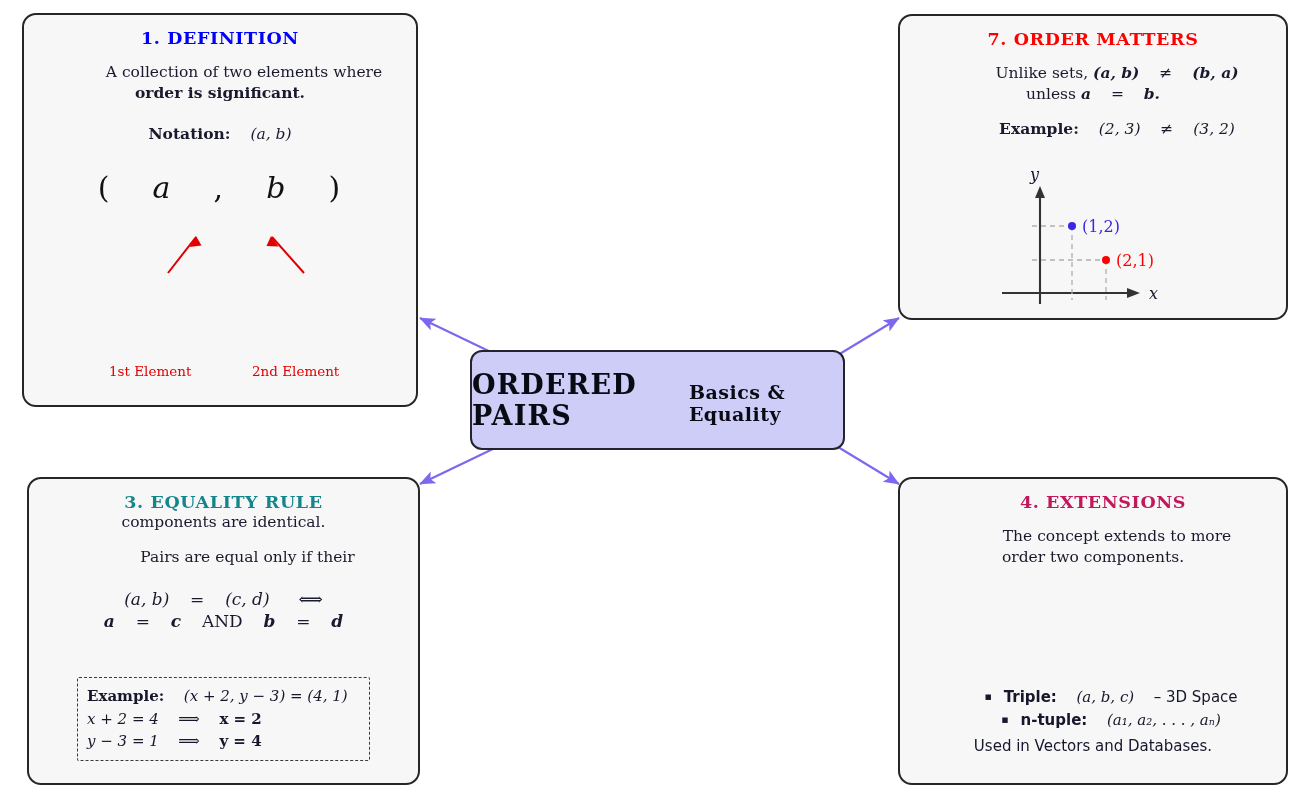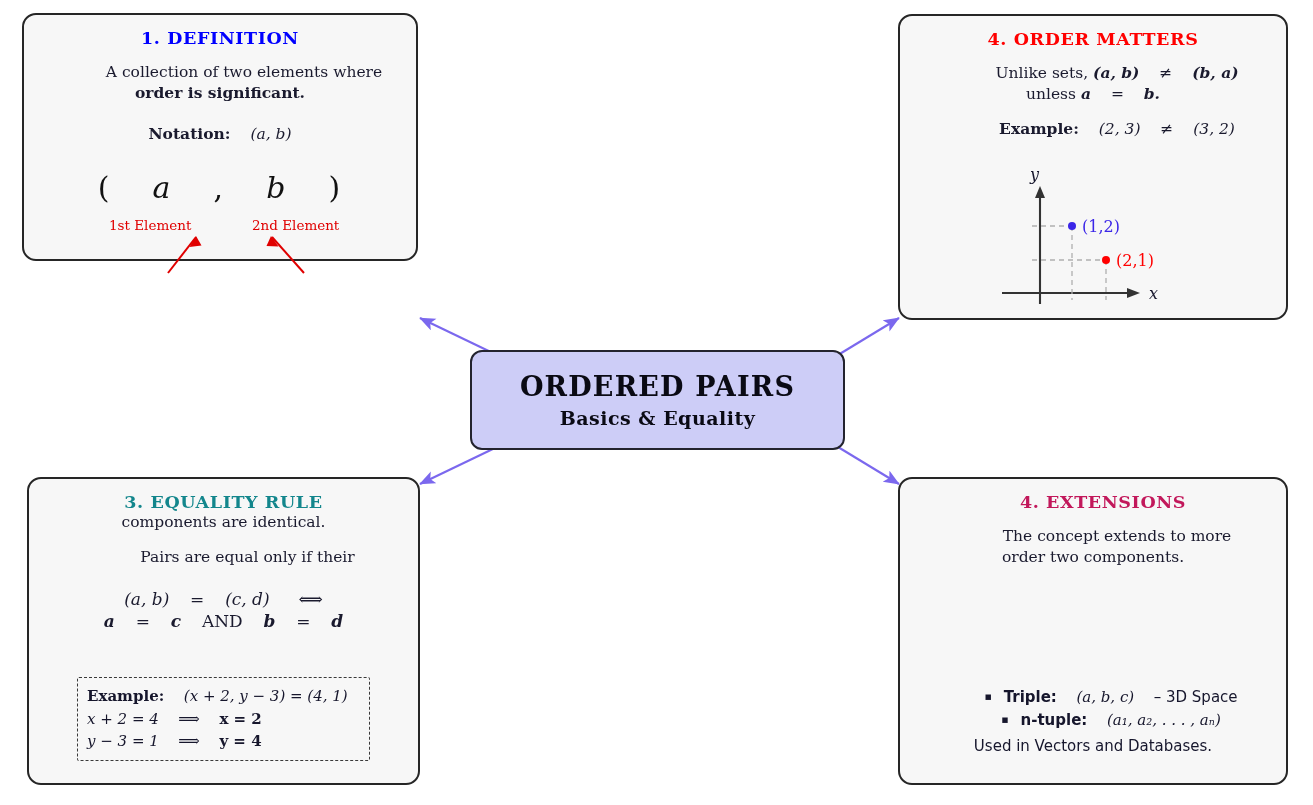--- a/index.html
+++ b/index.html
@@ -52,21 +52,21 @@
   .annot1{position:absolute;left:85px;bottom:26px;color:#e00000;font-size:13.5px;}
   .annot2{position:absolute;left:228px;bottom:26px;color:#e00000;font-size:13.5px;}
 
   
   .hub{
     position:absolute;
     background:#cdcdf7;
     border:2.4px solid #23232e;
     border-radius:12px;
     box-sizing:border-box;
-    display:flex;flex-direction:column;align-items:center;justify-content:center;
+    display:flex;flex-direction:row;align-items:center;justify-content:center;
     color:#0a0a14;
   }
   .hub-title{font-size:27px;font-weight:bold;letter-spacing:1.2px;}
   .hub-sub{font-size:19px;font-weight:bold;margin-top:5px;letter-spacing:.5px;}
 
   
   .dashbox{
     position:absolute;left:48px;right:48px;bottom:22px;
     border:1.6px dashed #3a3a3a;
     border-radius:2px;
@@ -101,21 +101,21 @@
       <marker id="ah" markerWidth="9" markerHeight="9" refX="7.2" refY="3.1" orient="auto">
         <path d="M0,0 L7.6,3.1 L0,6.2 L1.8,3.1 z" fill="#7b68ee"></path>
       </marker>
     </defs>
     <line x1="497" y1="355" x2="420" y2="318" stroke="#7b68ee" stroke-width="2.1" marker-end="url(#ah)"></line>
     <line x1="838" y1="355" x2="899" y2="318" stroke="#7b68ee" stroke-width="2.1" marker-end="url(#ah)"></line>
     <line x1="497" y1="447" x2="420" y2="484" stroke="#7b68ee" stroke-width="2.1" marker-end="url(#ah)"></line>
     <line x1="838" y1="447" x2="899" y2="484" stroke="#7b68ee" stroke-width="2.1" marker-end="url(#ah)"></line>
   </svg>
 
-  <div class="card" style="left:22px;top:13px;width:396px;height:248px;">
+  <div class="card" style="left:22px;top:13px;width:396px;height:394px;">
     <div class="card-title t-blue">1.  DEFINITION</div>
 
     <div class="body-line mt14">A collection of two elements where</div>
     <div class="body-line b">order is significant.</div>
 
     <div class="body-line mt20">
       <span class="b">Notation:</span>
       <span class="sp"></span>
       <span class="it">(a, b)</span>
     </div>
@@ -137,21 +137,21 @@
       <path d="M172,221 L165.5,232 L177.5,230.5 z" fill="#e00000"></path>
       <line x1="280" y1="258" x2="248" y2="222" stroke="#e00000" stroke-width="2"></line>
       <path d="M247,221 L254.5,231.5 L242.5,231 z" fill="#e00000"></path>
     </svg>
 
     <div class="annot1">1st Element</div>
     <div class="annot2">2nd Element</div>
   </div>
 
   <div class="card" style="left:898px;top:14px;width:390px;height:306px;">
-    <div class="card-title t-red">4.  ORDER MATTERS</div>
+    <div class="card-title t-red">7.  ORDER MATTERS</div>
 
     <div class="body-line mt14">
       <span>Unlike sets,</span>
       <span class="it b">(a, b)</span>
       <span class="sp"></span>
       <span>≠</span>
       <span class="sp"></span>
       <span class="it b">(b, a)</span>
     </div>
     <div class="body-line">

